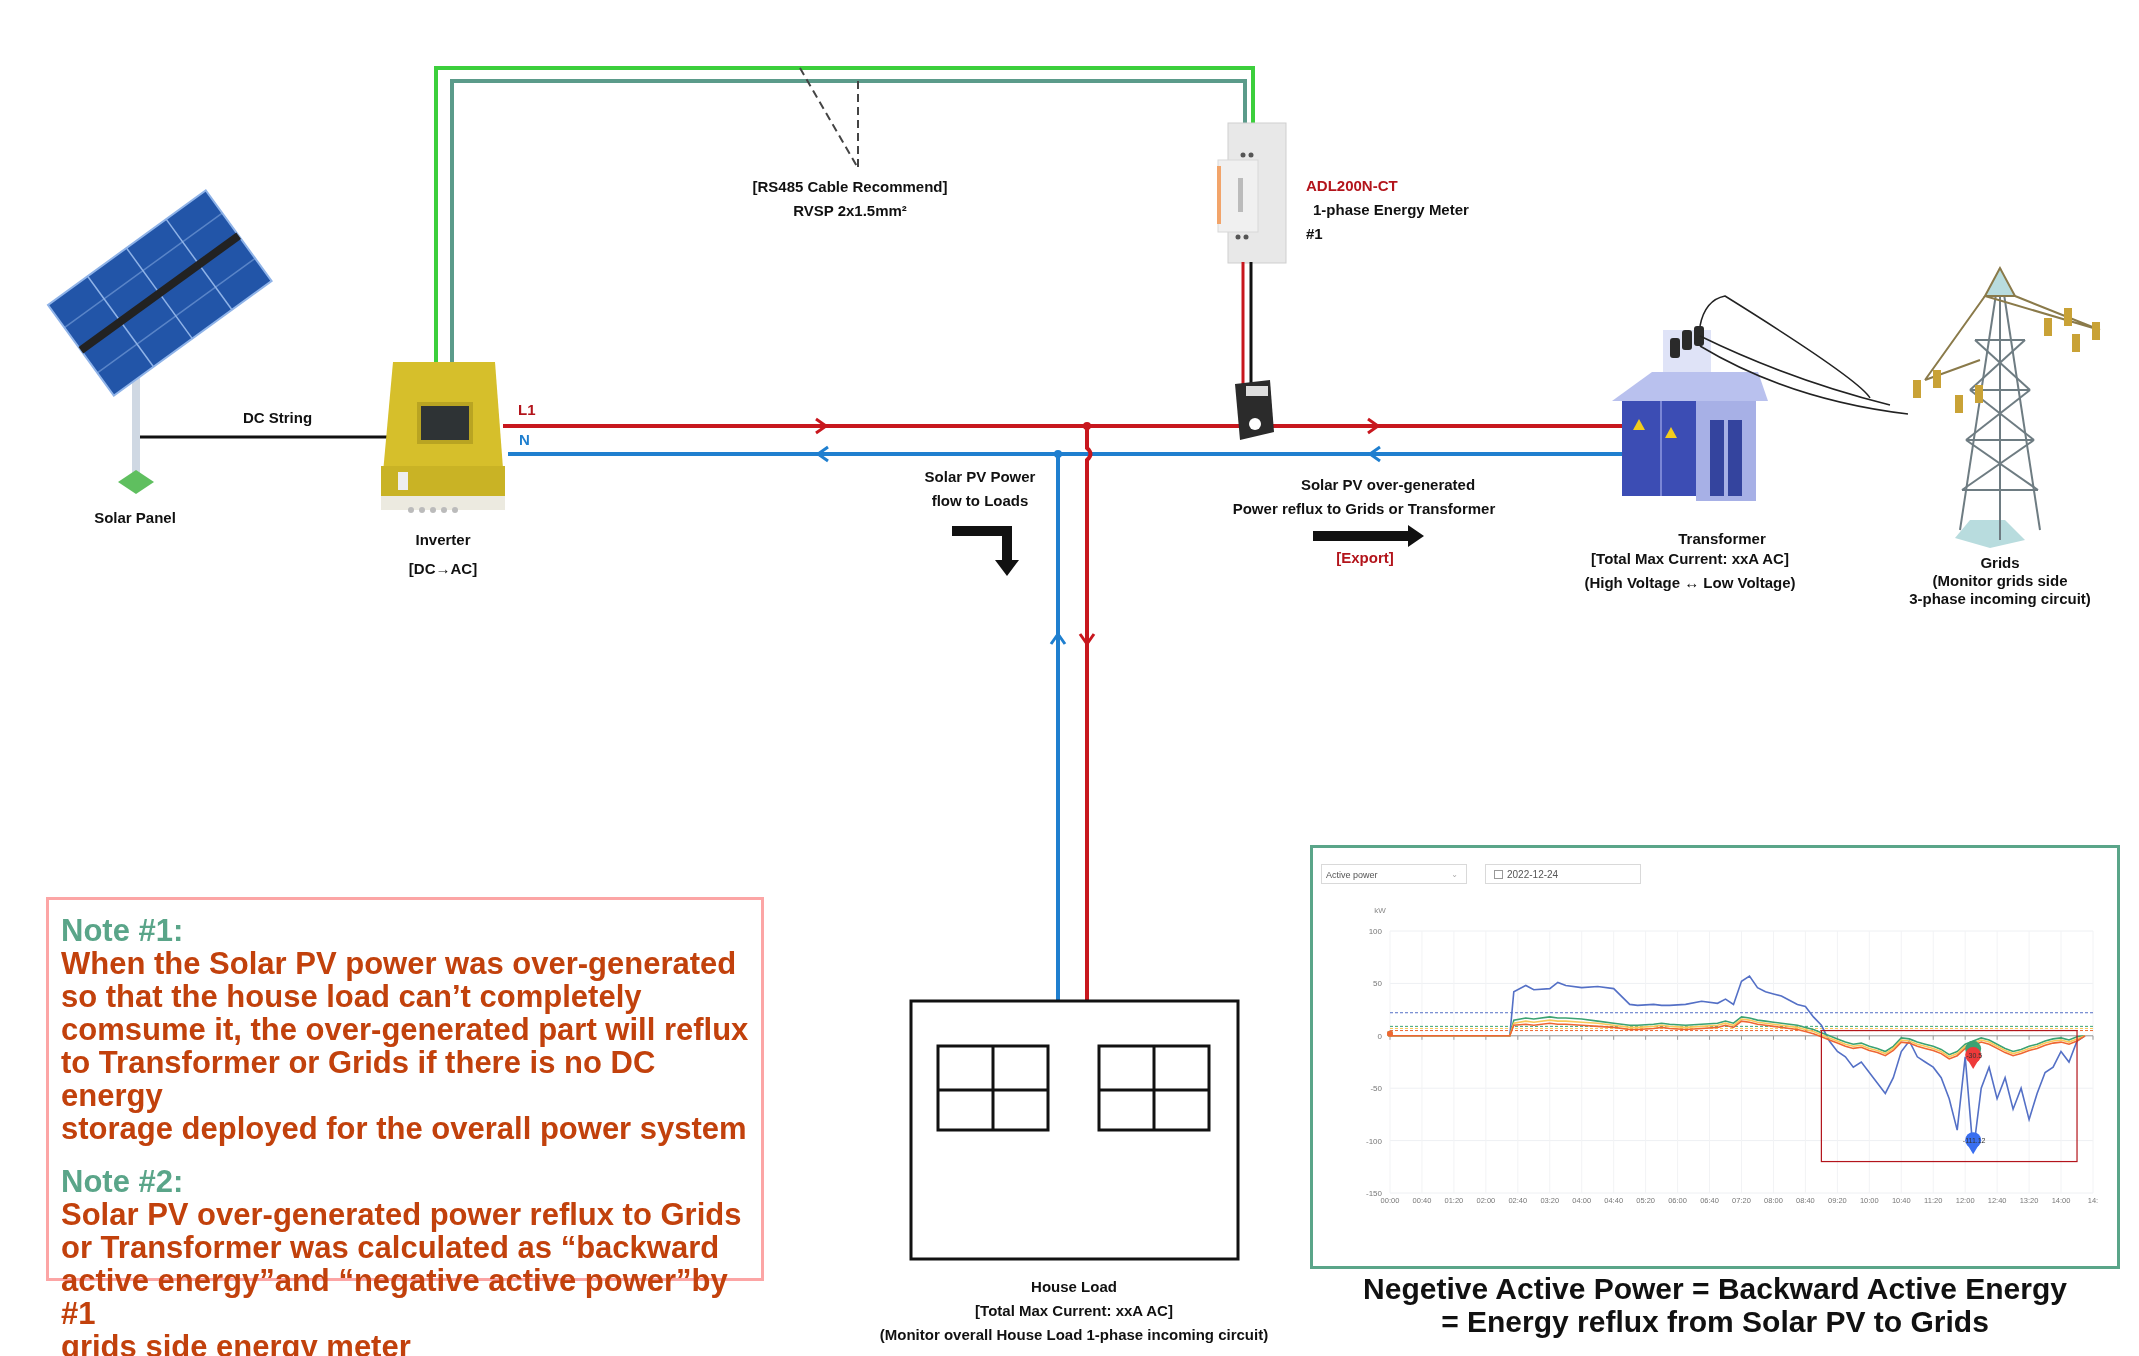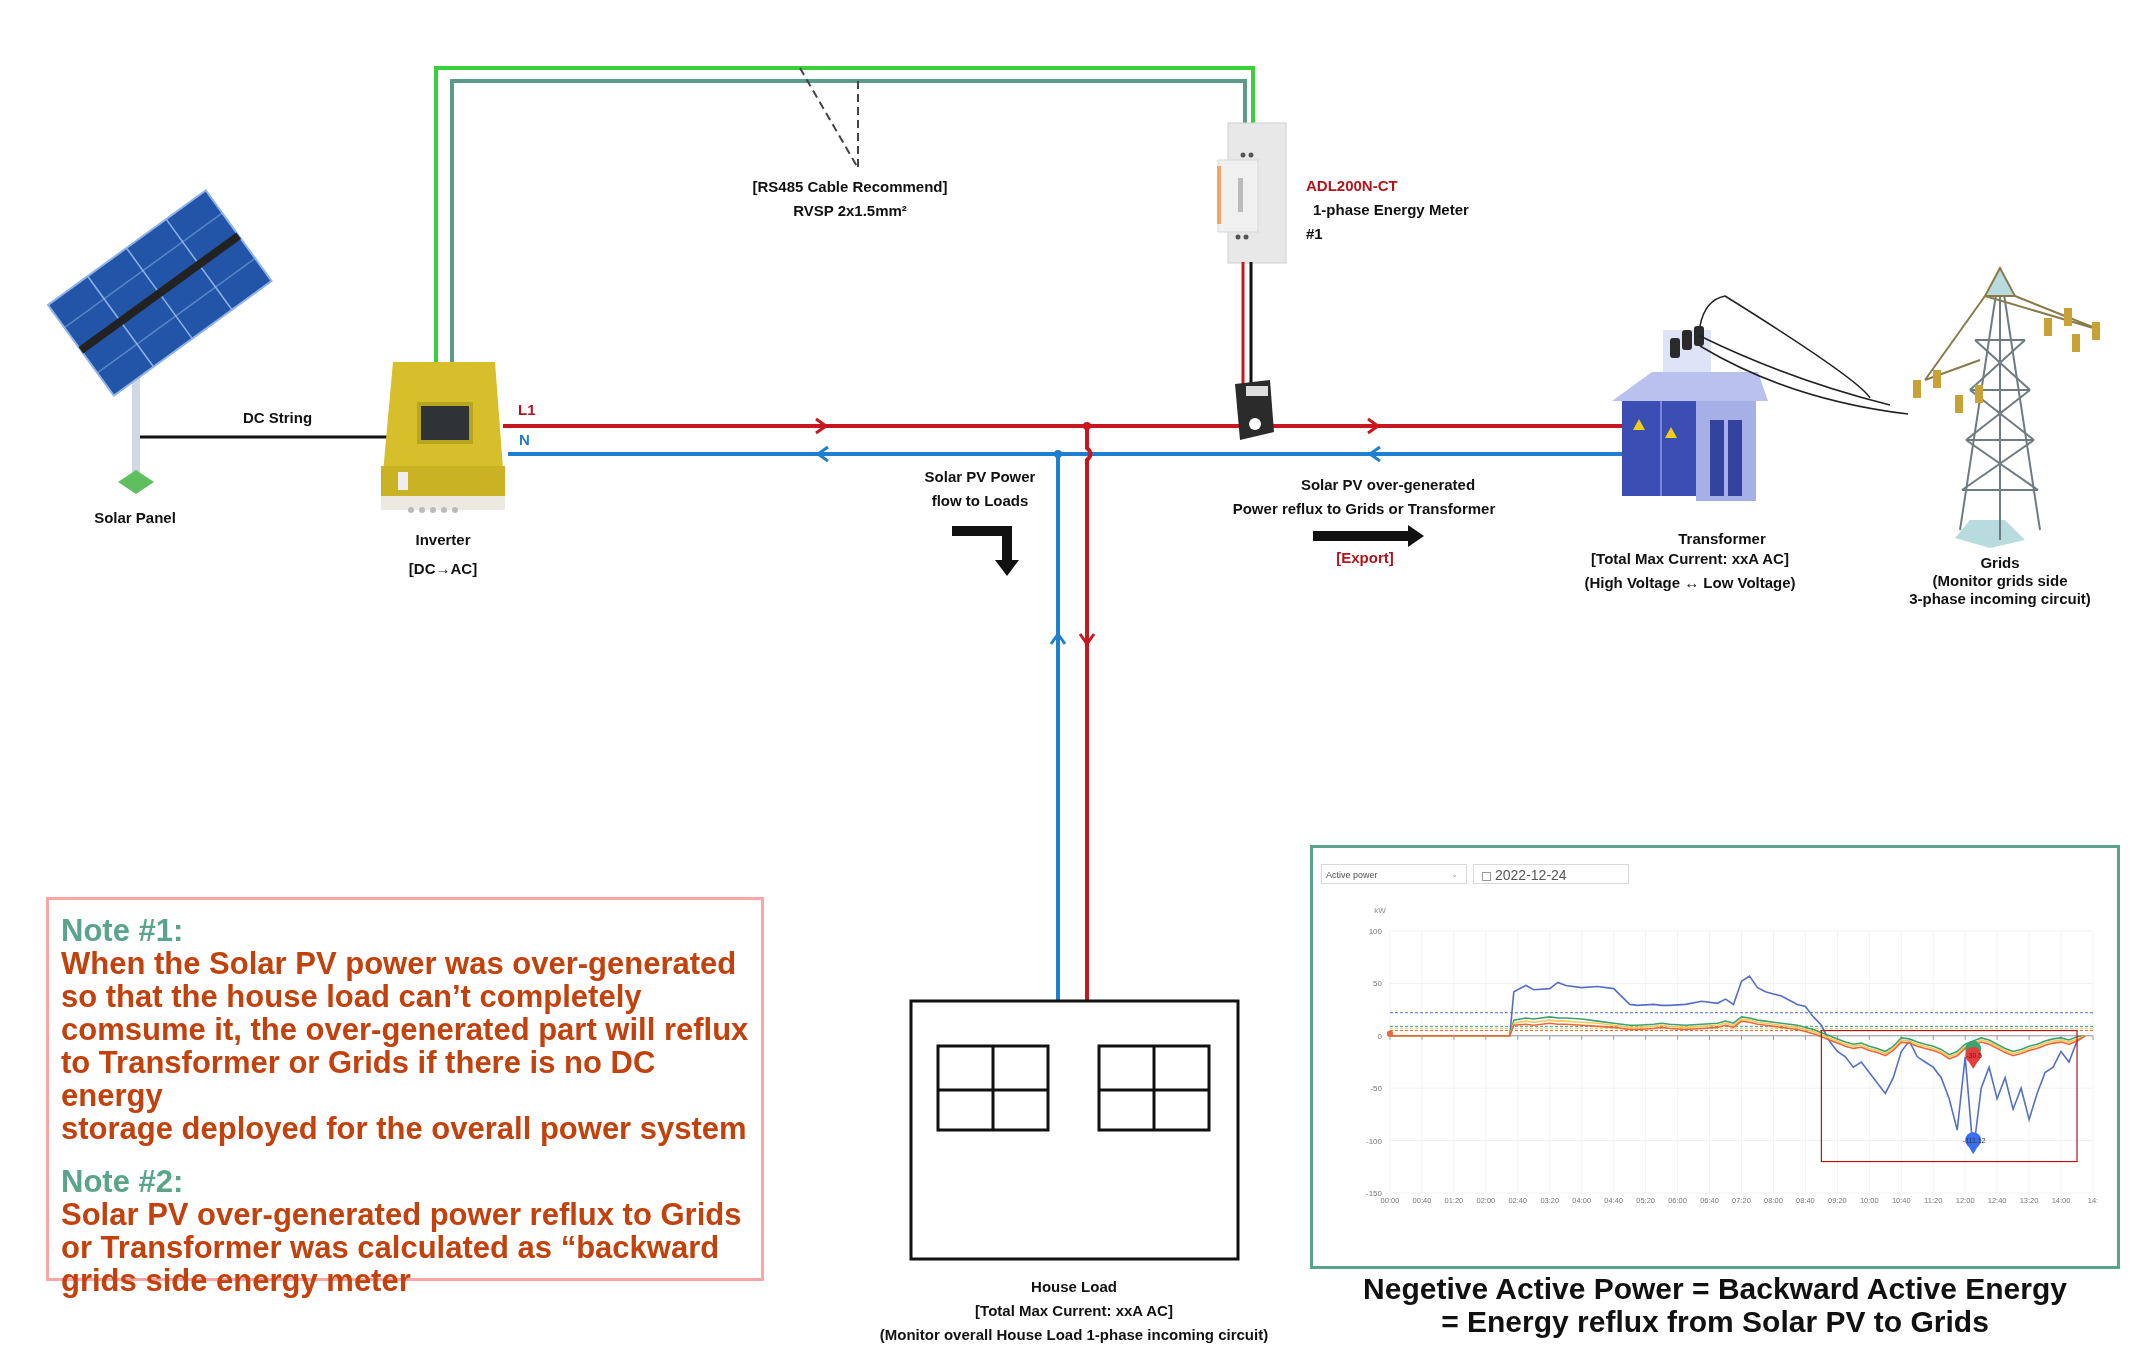--- a/index.html
+++ b/index.html
@@ -13,22 +13,22 @@
   .note-box { position: absolute; left: 46px; top: 897px; width: 718px; height: 384px;
               border: 3px solid #fca5a5; box-sizing: border-box; padding: 14px 12px; }
   .note-title { color: #5aa589; font-weight: bold; font-size: 31px; line-height: 33px; }
   .note-body { font-weight: bold; font-size: 31px; line-height: 33px; color: #c2410c; }
   .note-gap { height: 20px; }
   .chart-panel { position: absolute; left: 1310px; top: 845px; width: 810px; height: 424px;
                  border: 3px solid #5aa589; box-sizing: border-box; background: #fff; }
   .chart-select { position: absolute; left: 8px; top: 16px; width: 146px; height: 20px;
                   border: 1px solid #d9d9d9; font-size: 9px; color: #555; line-height: 20px; padding-left: 4px; box-sizing: border-box; }
   .chart-select .chev { position: absolute; right: 8px; top: 0; color: #aaa; font-size: 8px; }
-  .chart-date { position: absolute; left: 160px; top: 16px; width: 156px; height: 20px;
-                border: 1px solid #d9d9d9; font-size: 14px; color: #555; line-height: 20px; padding-left: 8px; box-sizing: border-box; }
+  .chart-date { position: absolute; left: 172px; top: 16px; width: 156px; height: 20px;
+                border: 1px solid #d9d9d9; font-size: 10px; color: #555; line-height: 20px; padding-left: 8px; box-sizing: border-box; }
   .chart-date .cal { display: inline-block; width: 7px; height: 7px; border: 1px solid #999; margin-right: 4px; vertical-align: -1px; }
   #chart-svg { position: absolute; left: 0; top: 0; }
   .bottom-caption { position: absolute; left: 1310px; top: 1272px; width: 810px; text-align: center;
                     font-weight: bold; font-size: 30px; line-height: 33px; }
 </style>
 </head>
 <body>
 
 <svg id="wires" width="2139" height="1356">
 
@@ -210,20 +210,21 @@
   <div class="note-title">Note #1:</div>
   <div class="note-body">When the Solar PV power was over-generated</div>
   <div class="note-body">so that the house load can’t completely</div>
   <div class="note-body">comsume it, the over-generated part will reflux</div>
   <div class="note-body">to Transformer or Grids if there is no DC energy</div>
   <div class="note-body">storage deployed for the overall power system</div>
   <div class="note-gap"></div>
   <div class="note-title">Note #2:</div>
   <div class="note-body">Solar PV over-generated power reflux to Grids</div>
   <div class="note-body">or Transformer was calculated as “backward</div>
+  <div class="note-body">active energy”and “negative active power”by #1</div>
   <div class="note-body">grids side energy meter</div>
 </div>
 
 <div class="chart-panel">
   <svg id="chart-svg" width="804" height="418">
       <line x1="77" x2="780" y1="83" y2="83" stroke="#eef0f3" stroke-width="1"></line>
       <text x="69" y="86" text-anchor="end" font-size="8" fill="#777" font-family="Liberation Sans, sans-serif">100</text>
       <line x1="77" x2="780" y1="135.4" y2="135.4" stroke="#eef0f3" stroke-width="1"></line>
       <text x="69" y="138.4" text-anchor="end" font-size="8" fill="#777" font-family="Liberation Sans, sans-serif">50</text>
       <line x1="77" x2="780" y1="187.8" y2="187.8" stroke="#eef0f3" stroke-width="1"></line>

